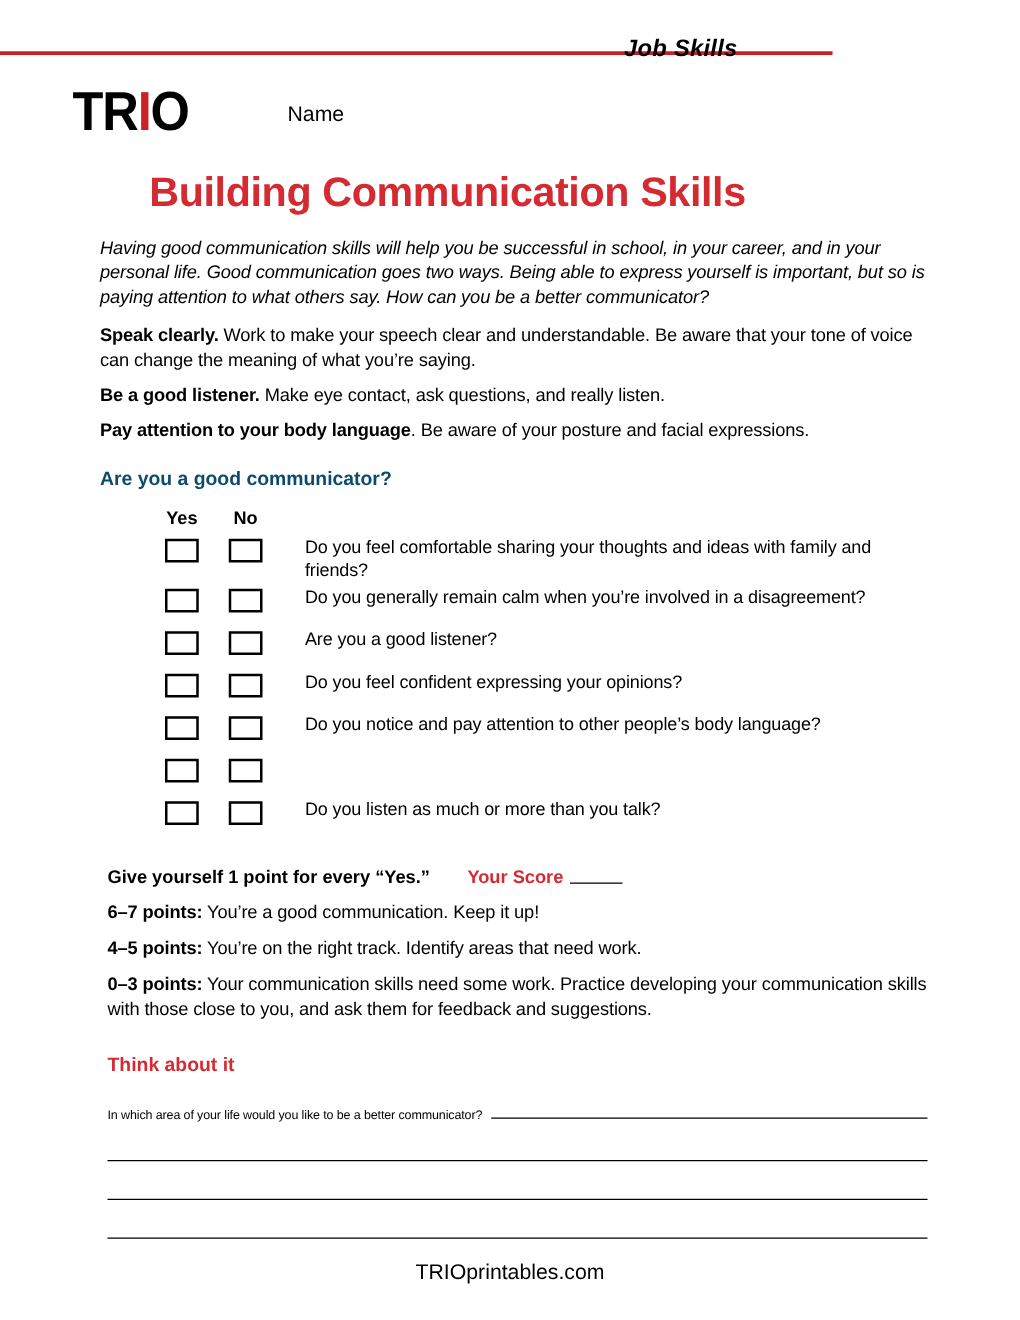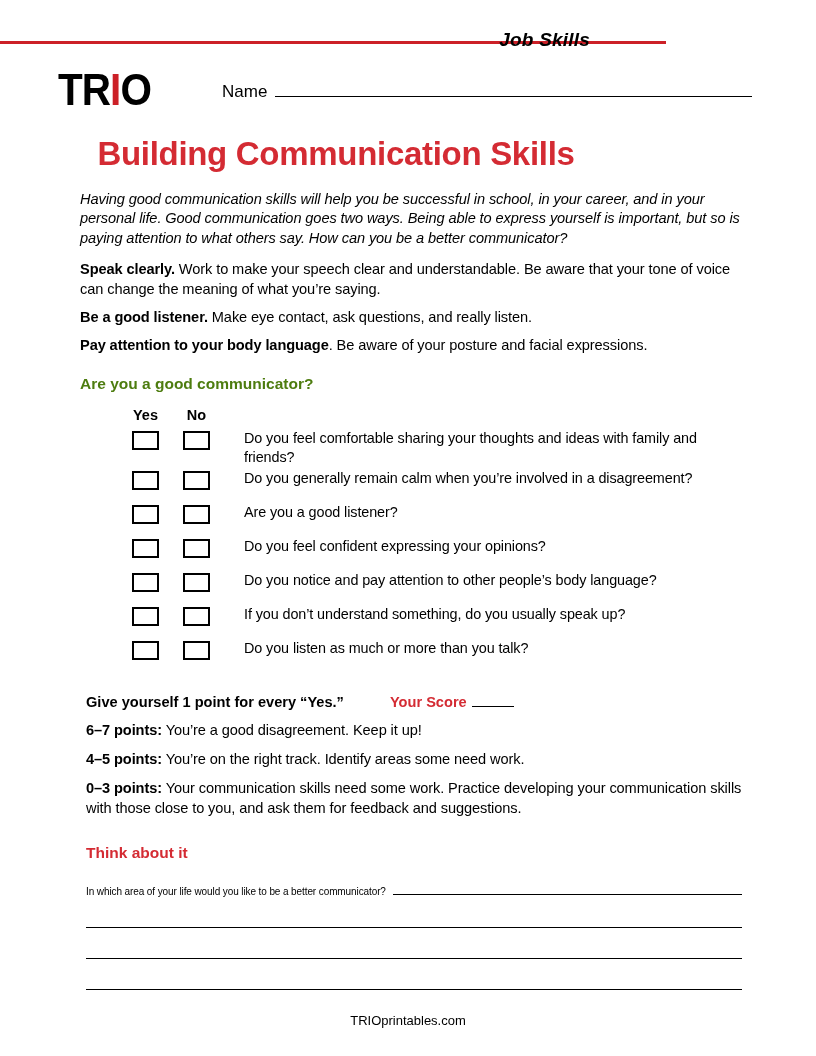--- a/index.html
+++ b/index.html
@@ -51,20 +51,21 @@
     white-space: nowrap;
   }
   .logo .red-i { color: #cc2027; }
 
   .name-row {
     position: absolute;
     left: 222px; top: 82px;
     width: 530px;
     display: flex;
     align-items: baseline;
+    flex-direction: column;
   }
   .name-label {
     font-size: 17px;
     white-space: nowrap;
   }
   .name-line {
     flex: 1 1 auto;
     margin-left: 8px;
     border-bottom: 1.6px solid #000;
     height: 13px;
@@ -73,20 +74,21 @@
   
   .title {
     position: absolute;
     left: 0; top: 135px;
     width: 672px;
     text-align: center;
     font-size: 33px;
     font-weight: bold;
     color: #d42b33;
     letter-spacing: -.3px;
+    padding-left: 22px;
   }
 
   
   .content {
     position: absolute;
     left: 80px; top: 190px;
     width: 662px;
   }
 
   .intro {
@@ -101,21 +103,21 @@
     font-size: 14.6px;
     line-height: 19.4px;
     margin: 0 0 9px 0;
     letter-spacing: -.1px;
   }
   .tip b { font-weight: bold; }
 
   .section-head {
     font-size: 15.5px;
     font-weight: bold;
-    color: #4d7c0f;
+    color: #0c4a6e;
     margin: 19px 0 0 0;
   }
 
   
   .quiz {
     margin-top: 14px;
     position: relative;
   }
   .quiz-header {
     display: flex;
@@ -162,21 +164,21 @@
   .score-line {
     display: flex;
     align-items: flex-start;
     font-size: 14.6px;
     font-weight: bold;
     margin-bottom: 11px;
   }
   .score-your {
     color: #d42b33;
     font-weight: bold;
-    margin-left: 46px;
+    margin-left: 30px;
   }
   .score-blank {
     width: 42px;
     border-bottom: 1.4px solid #000;
     margin-left: 5px;
     height: 12px;
   }
   .band {
     font-size: 14.6px;
     line-height: 19.4px;
@@ -215,21 +217,21 @@
     border-bottom: 1.6px solid #000;
     height: 13px;
   }
 
   
   .footer {
     position: absolute;
     left: 0; bottom: 28px;
     width: 816px;
     text-align: center;
-    font-size: 13px;
+    font-size: 17px;
   }
 </style>
 </head>
 <body>
 
 <div class="topbar">
   <div class="topbar-rule"></div>
   <div class="topbar-label">Job Skills</div>
 </div>
 
@@ -308,43 +310,42 @@
       <div class="qtext">Do you notice and pay attention to other people’s body language?</div>
     </div>
 
     <div class="qrow">
       <div class="box-cell">
           <span class="checkbox"></span>
         </div>
       <div class="box-cell">
           <span class="checkbox"></span>
         </div>
-      <div class="qtext">If you don’t understand something, do you usually speak up?</div>
     </div>
 
     <div class="qrow">
       <div class="box-cell">
           <span class="checkbox"></span>
         </div>
       <div class="box-cell">
           <span class="checkbox"></span>
         </div>
       <div class="qtext">Do you listen as much or more than you talk?</div>
     </div>
   </div>
 
   <div class="scoring">
     <div class="score-line">
       <span>Give yourself 1 point for every “Yes.”</span>
       <span class="score-your">Your Score</span>
       <span class="score-blank"></span>
     </div>
 
-    <div class="band"><b>6–7 points:</b><span> You’re a good disagreement. Keep it up!</span></div>
-    <div class="band"><b>4–5 points:</b><span> You’re on the right track. Identify areas some need work.</span></div>
+    <div class="band"><b>6–7 points:</b><span> You’re a good communication. Keep it up!</span></div>
+    <div class="band"><b>4–5 points:</b><span> You’re on the right track. Identify areas that need work.</span></div>
     <div class="band"><b>0–3 points:</b><span> Your communication skills need some work. Practice developing your communication skills with those close to you, and ask them for feedback and suggestions.</span></div>
   </div>
 
   <div class="think-head">Think about it</div>
 
   <div class="prompt-row">
     <span class="prompt-text">In which area of your life would you like to be a better communicator?</span>
     <span class="prompt-line"></span>
   </div>
 

